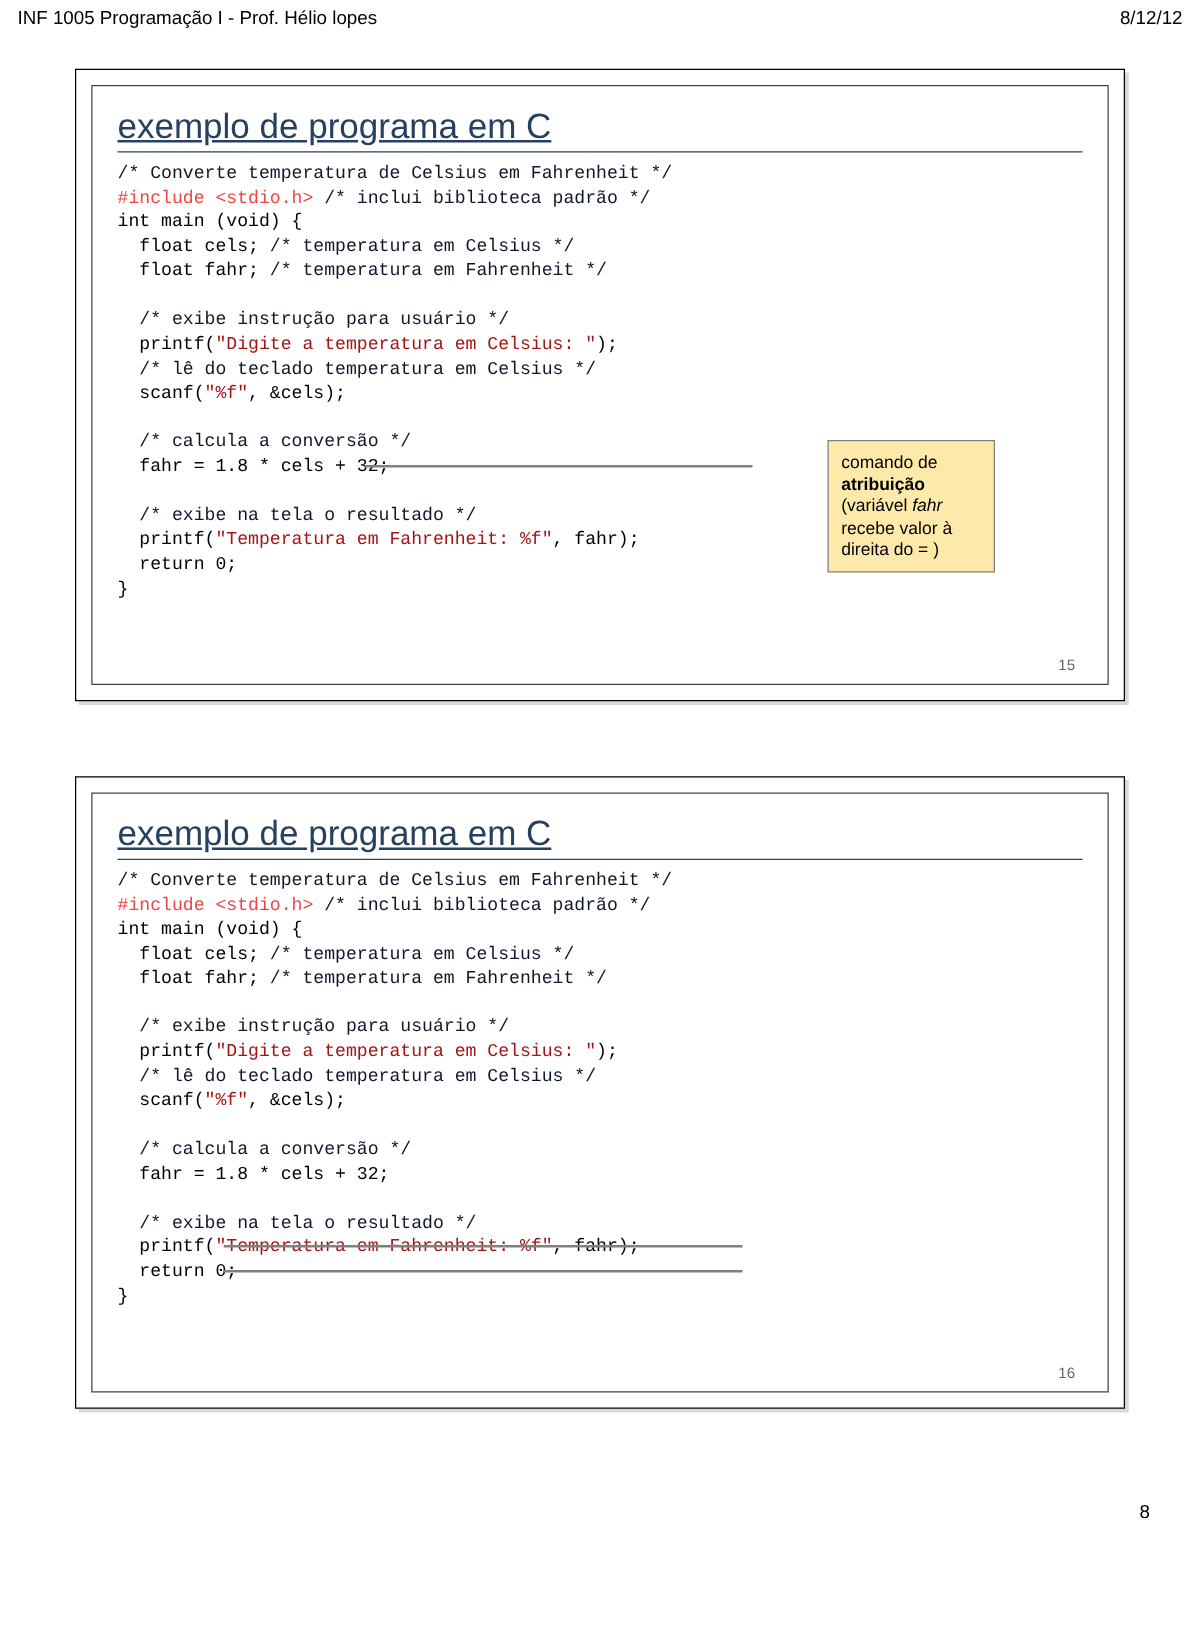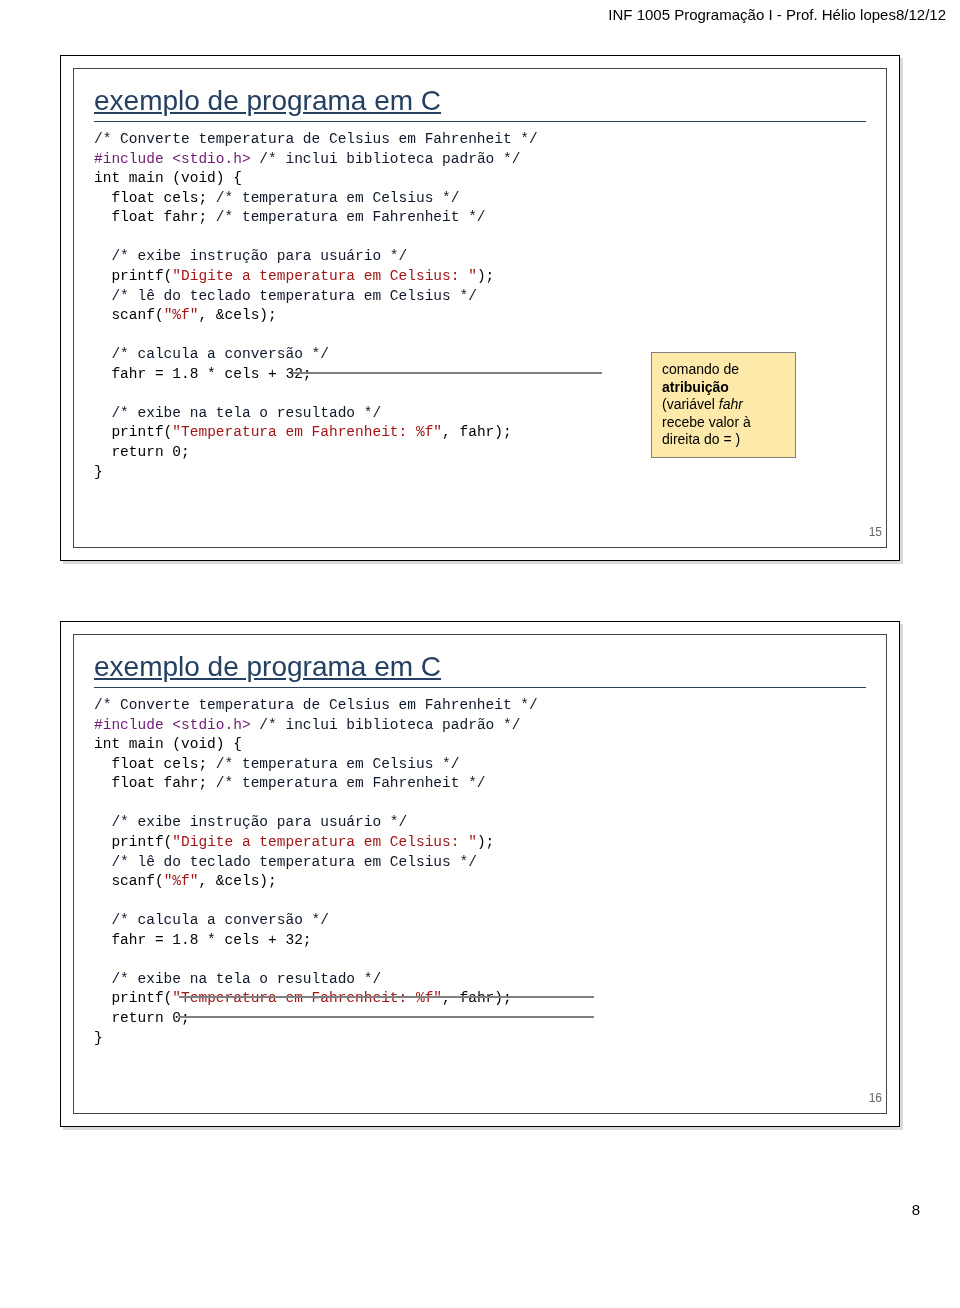--- a/index.html
+++ b/index.html
@@ -5,21 +5,21 @@
   * { box-sizing: border-box; }
   body {
     margin: 0;
     padding: 0;
     width: 960px;
     background: #fff;
     font-family: Arial, Helvetica, sans-serif;
   }
   .header-row {
     display: flex;
-    justify-content: flex-end;
+    justify-content: space-between;
     padding: 6px 14px 2px 14px;
     font-size: 15px;
     color: #000;
   }
   .page {
     padding: 30px 60px 10px 60px;
   }
   .slide {
     border: 1.5px solid #000;
     margin-bottom: 60px;
@@ -45,42 +45,42 @@
   }
   .code-block {
     font-family: "Courier New", Courier, monospace;
     font-size: 14.5px;
     line-height: 1.35;
     white-space: pre;
     color: #000;
     padding: 0 4px;
   }
   .c-green { color: #0f172a; }
-  .c-blue  { color: #701a75; }
+  .c-blue  { color: #ef4444; }
   .c-red   { color: #A31515; }
   .annotation {
     position: absolute;
     background: #FDE9A9;
     border: 1px solid #808080;
     font-size: 14px;
     line-height: 1.25;
     padding: 8px 10px;
     color: #000;
     font-family: Arial, Helvetica, sans-serif;
   }
   .annotation em { font-style: italic; }
   .conn-line {
     position: absolute;
     background: #808080;
     height: 1.5px;
   }
   .slide-num {
     position: absolute;
     bottom: 8px;
-    right: 4px;
+    right: 26px;
     font-size: 12px;
     color: #666;
     text-align: center;
   }
   .page-num {
     text-align: right;
     padding: 4px 40px 30px 0;
     font-size: 15px;
   }
 </style>
@@ -112,21 +112,21 @@
 <span class="c-green">  /* calcula a conversão */</span>
 <span>  fahr = 1.8 * cels + 32;</span>
 
 <span class="c-green">  /* exibe na tela o resultado */</span>
 <span>  printf(</span><span class="c-red">"Temperatura em Fahrenheit: %f"</span><span>, fahr);</span>
 <span>  return 0;</span>
 <span>}</span></div>
 
       <div class="conn-line" style="top:303px; left:218px; width:310px;"></div>
 
-      <div class="annotation" style="top:283px; right:90px; width:145px;">
+      <div class="annotation" style="top:283px; right:90px; width:134px;">
         <span>comando de </span><b>atribuição</b><span> (variável </span><em>fahr</em><span> recebe valor à direita do = )</span>
       </div>
 
       <div class="slide-num">15</div>
     </div>
   </div>
 
   <div class="slide">
     <div class="slide-inner">
       <div class="slide-title">exemplo de programa em C</div>

